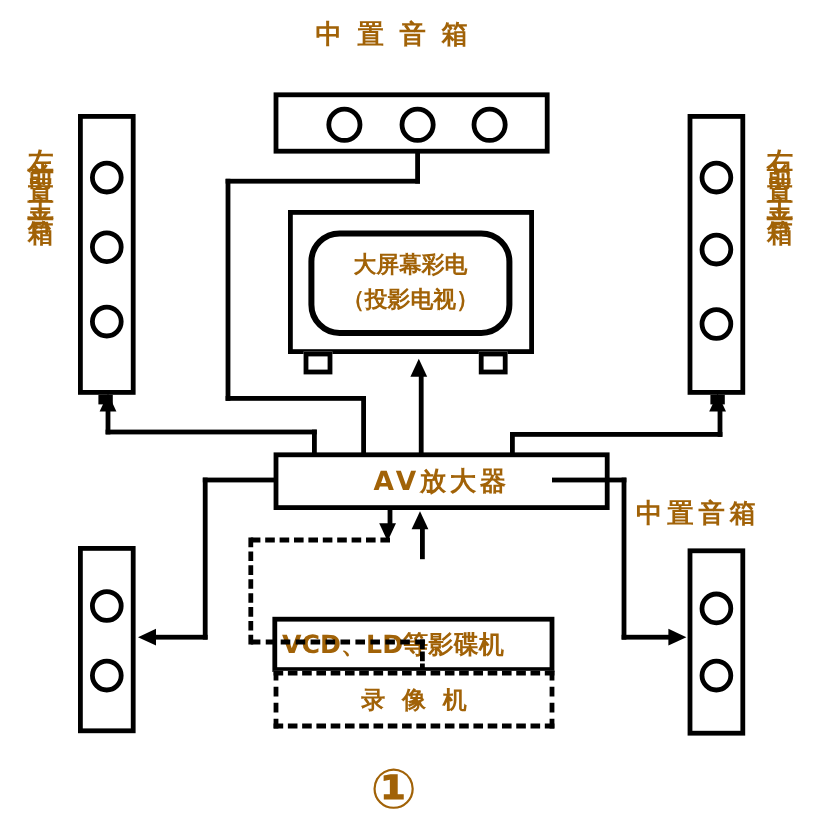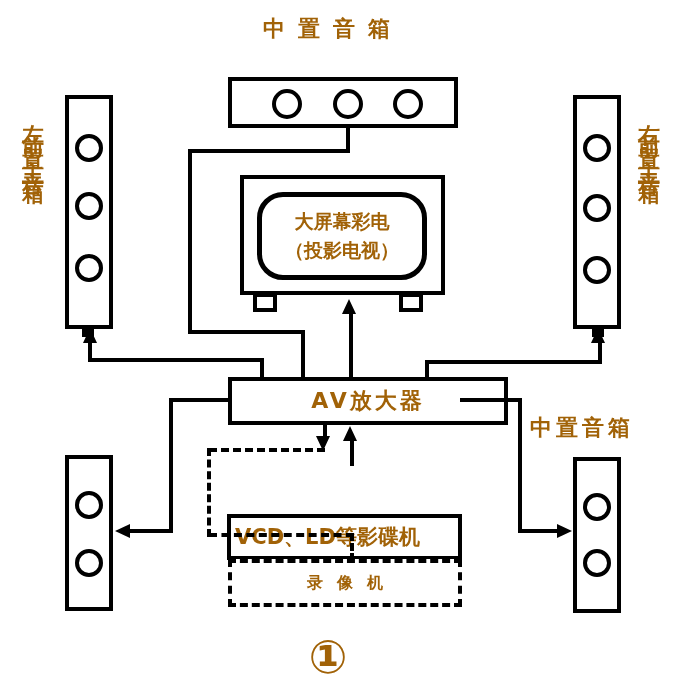--- a/index.html
+++ b/index.html
@@ -78,21 +78,21 @@
   <div class="box" style="left:227px; top:466px; width:235px; height:46px;margin-top:48px;">
     <div class="boxlabel" style="font-size:21px; justify-content:flex-start; padding-left:4px;">VCD、LD等影碟机</div>
   </div>
 
   <div class="dash-h" style="left:209px; top:448px; width:116px;"></div>
   <div class="dash-v" style="left:207px; top:448px; height:89px;"></div>
   <div class="dash-h" style="left:209px; top:533px; width:145px;"></div>
   <div class="dash-v" style="left:350px; top:533px; height:28px;"></div>
 
   <div class="dash-box" style="left:228px; top:559px; width:234px; height:48px;">
-    <div class="boxlabel" style="font-size:16px; letter-spacing:14px; padding-left:14px;">录像机</div>
+    <div class="boxlabel" style="font-size:20px; letter-spacing:14px; padding-left:14px;">录像机</div>
   </div>
 
   <div class="box" style="left:65px; top:455px; width:48px; height:156px;"></div>
   <div class="circle sm" style="left:75px; top:491px;"></div>
   <div class="circle sm" style="left:75px; top:549px;"></div>
 
   <div class="lbl h22" style="left:530px; top:413px; letter-spacing:4px;">中置音箱</div>
   <div class="box" style="left:573px; top:457px; width:48px; height:156px;"></div>
   <div class="circle sm" style="left:583px; top:493px;"></div>
   <div class="circle sm" style="left:583px; top:549px;"></div>

